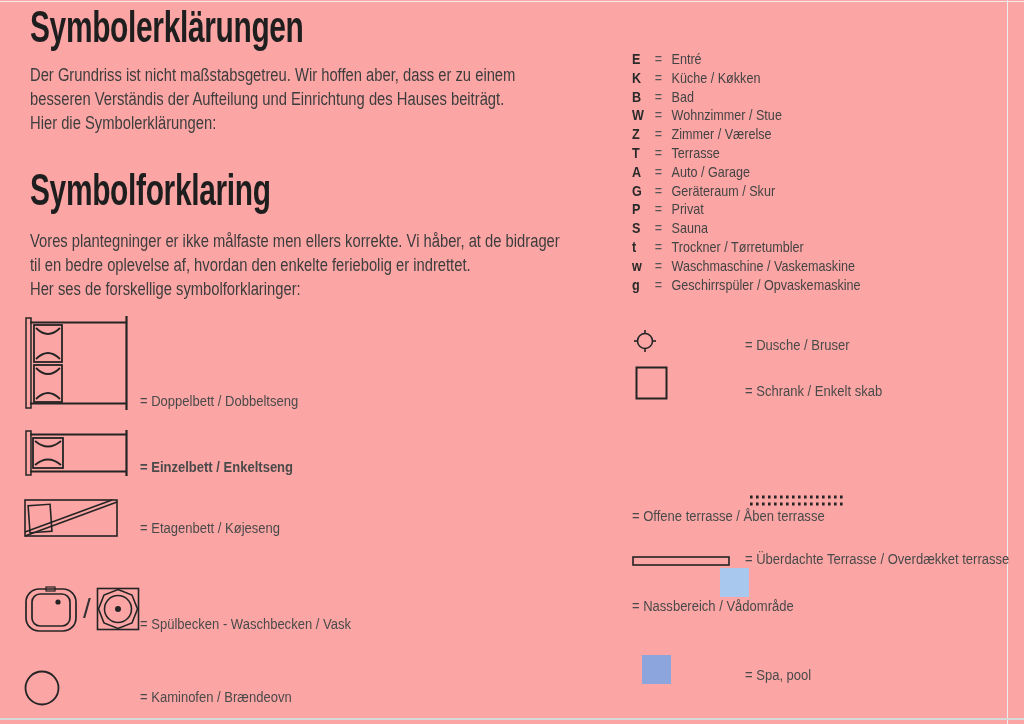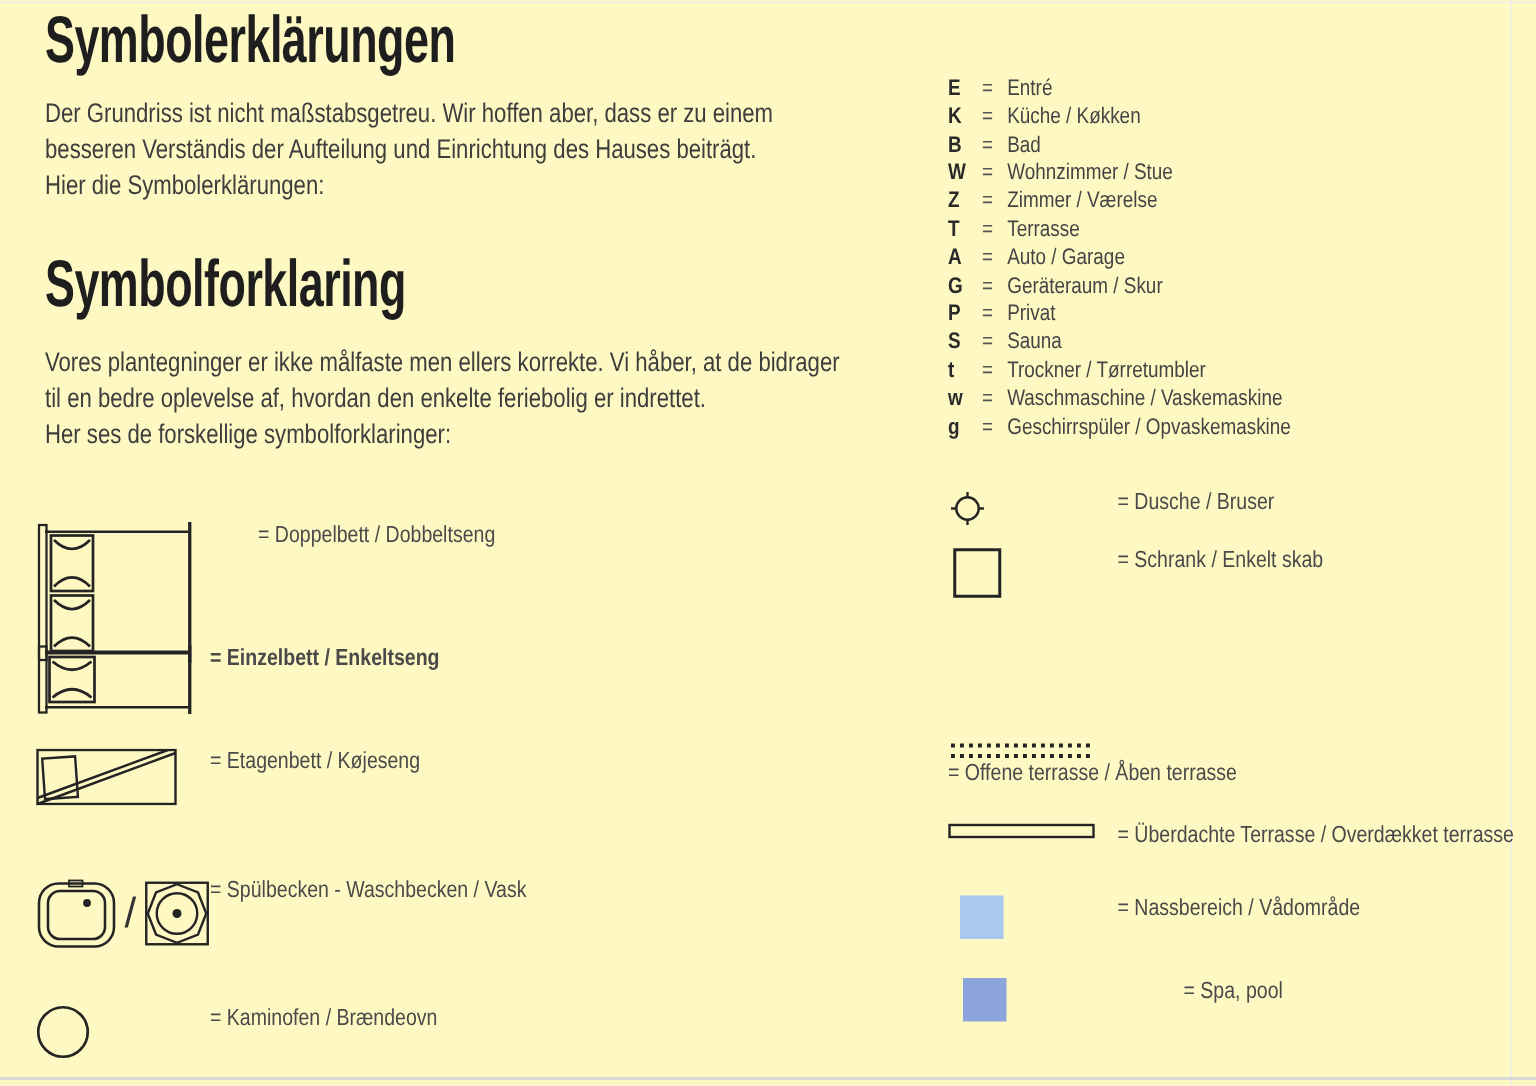--- a/index.html
+++ b/index.html
@@ -1,20 +1,20 @@
 <!DOCTYPE html>
 <html><head>
 <meta charset="utf-8">
 <style>
   * { margin: 0; padding: 0; box-sizing: border-box; }
   html, body { background: #fff; }
   #canvas {
     position: relative;
     width: 1024px; height: 724px;
-    background: #fef9c3;
+    background: #fca5a5;
     overflow: hidden;
     font-family: "Liberation Sans", "DejaVu Sans", sans-serif;
     color: #3d3d3d;
   }
   .edge { position: absolute; background: #ededed; }
   #edge-top    { left: 0; top: 1px; width: 100%; height: 1px; }
   #edge-right  { top: 0; left: 1007px; width: 1px; height: 724px; }
   #edge-bottom { left: 0; top: 718px; width: 100%; height: 2px; background: #d8d8d8; }
 
   .h-title {
@@ -41,21 +41,21 @@
   .abbr-row {
     display: flex; align-items: baseline;
     height: 18.8px; font-size: 15px; color: #444;
     transform: scaleX(0.84); transform-origin: left top;
     white-space: nowrap;
   }
   .abbr-letter { font-weight: bold; color: #2a2a2a; width: 27px; }
   .abbr-eq { width: 20px; color: #555; }
 
   
-  .sym-row { position: absolute; display: flex; align-items: flex-start; }
+  .sym-row { position: absolute; display: flex; align-items: flex-end; }
   .sym-row .iconzone { flex: 0 0 auto; display: flex; align-items: center; }
   .left-row  { left: 24px; }  .left-row  .iconzone { width: 116px; }
   .right-row { left: 632px; } .right-row .iconzone { width: 113px; }
   .sym-label {
     font-size: 15.5px; color: #4a4a4a; white-space: nowrap;
     transform: scaleX(0.84); transform-origin: left center;
   }
   svg.glyph { display: block; }
   svg.glyph * { stroke: #242424; fill: none; }
   svg.glyph .fill { fill: #242424; stroke: none; }
@@ -142,21 +142,21 @@
         <span class="abbr-eq">=</span>
         <span class="abbr-label">Waschmaschine / Vaskemaskine</span>
       </div>
     <div class="abbr-row">
         <span class="abbr-letter">g</span>
         <span class="abbr-eq">=</span>
         <span class="abbr-label">Geschirrspüler / Opvaskemaskine</span>
       </div>
   </div>
 
-  <div class="sym-row left-row" style="top:348px; height:94px;gap:32px;">
+  <div class="sym-row left-row" style="top:316px; height:94px;">
     <span class="iconzone">
       <svg class="glyph" width="106" height="94" viewBox="0 0 106 94" stroke-width="1.8">
         <line x1="102.5" y1="0" x2="102.5" y2="94" stroke-width="2.2"></line>
         <line x1="6" y1="6.5" x2="102" y2="6.5"></line>
         <line x1="6" y1="87.5" x2="102" y2="87.5"></line>
         <rect x="2" y="2" width="5" height="90" stroke-width="1.5"></rect>
         <rect x="10" y="9" width="28" height="37"></rect>
         <path d="M12,12 Q24,24 36,12"></path>
         <path d="M12,43 Q24,31 36,43"></path>
         <rect x="10" y="49" width="28" height="37"></rect>
@@ -257,27 +257,27 @@
 
   <div class="sym-row right-row" style="top:548px; height:20px;">
     <span class="iconzone">
       <svg class="glyph" width="99" height="13" viewBox="0 0 99 13" stroke-width="1.6">
         <rect x="1" y="2" width="96" height="8"></rect>
       </svg>
     </span>
     <span class="sym-label">= Überdachte Terrasse / Overdækket terrasse</span>
   </div>
 
-  <div class="sym-row right-row" style="top:597px; height:32px;">
+  <div class="sym-row right-row" style="top:568px; height:32px;flex-direction:column;">
     <span class="iconzone" style="padding-left:8px;">
       <span class="swatch" style="background: rgb(168, 200, 238);"></span>
     </span>
     <span class="sym-label">= Nassbereich / Vådområde</span>
   </div>
 
-  <div class="sym-row right-row" style="top:652px; height:32px;gap:44px;">
+  <div class="sym-row right-row" style="top:652px; height:32px;">
     <span class="iconzone" style="padding-left:10px;">
       <span class="swatch" style="background: rgb(140, 165, 220);"></span>
     </span>
     <span class="sym-label">= Spa, pool</span>
   </div>
 
 </div>
 
 </body></html>

